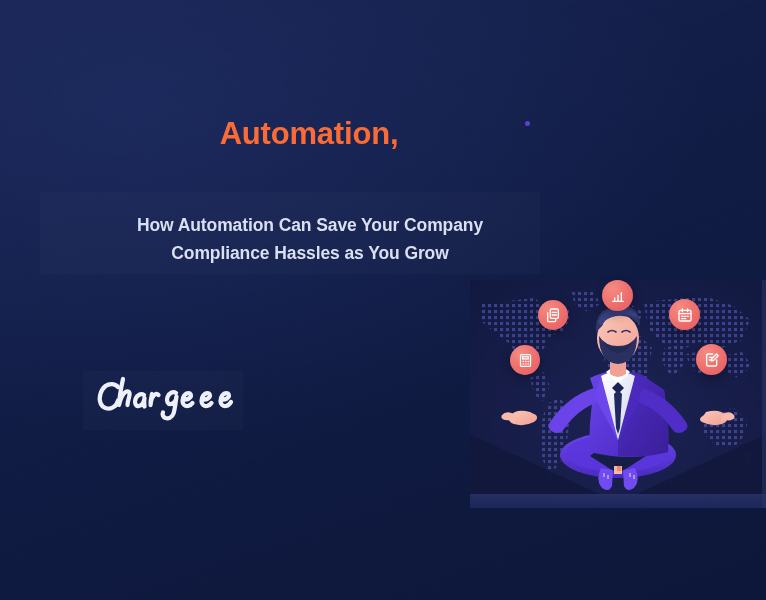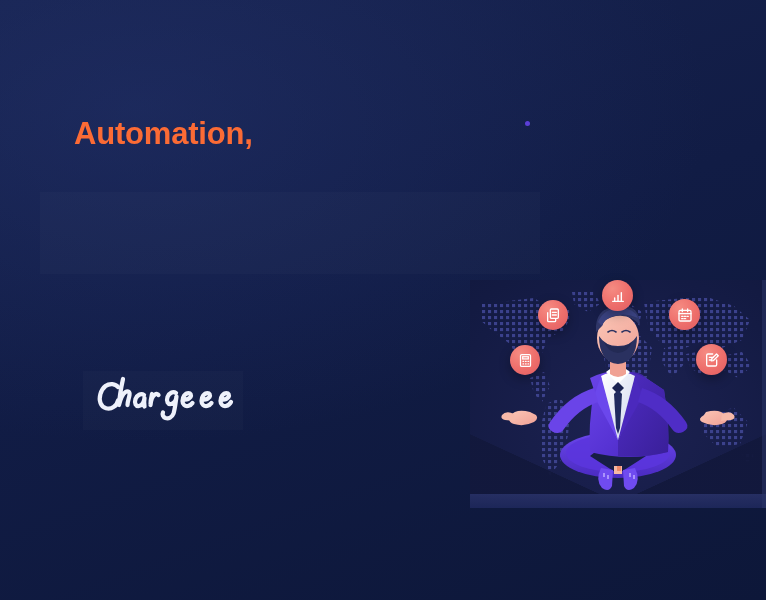--- a/index.html
+++ b/index.html
@@ -6,20 +6,21 @@
   * { margin:0; padding:0; box-sizing:border-box; }
   html,body{
     width:766px; height:600px; overflow:hidden;
     background:#0e1840;
     font-family:"Liberation Sans", sans-serif;
   }
   #stage{
     position:relative; width:766px; height:600px;
     background:#404040;
     overflow:hidden;
+    text-align:center;
   }
   
   .bg-sheen{
     position:absolute; inset:0;
     background:
       radial-gradient(120% 90% at 18% 18%, rgba(40,56,120,.38) 0%, rgba(17,28,69,0) 62%),
       linear-gradient(160deg, #17234f 0%, #111c45 48%, #0d1739 100%);
     pointer-events:none;
   }
 
@@ -119,20 +120,24 @@
 
   <div class="text-plate"></div>
   <div class="logo-plate"></div>
 
   <div class="speck"></div>
 
   <h1 class="headline">
     <span class="l1">Automation,</span>
   </h1>
 
+  <h2 class="subhead">
+    <span>How Automation Can Save Your Company</span><br>
+    <span>Compliance Hassles as You Grow</span>
+  </h2>
 
   <div class="logo" role="img" aria-label="Chargebee">
     <svg viewBox="0 0 300 100" xmlns="http://www.w3.org/2000/svg">
       <g fill="none" stroke="#eef1fb" stroke-width="8.5" stroke-linecap="round" stroke-linejoin="round">
 
         <path d="M56 30c-5-7-17-8-25-2-10 8-14 24-10 34 4 11 17 14 26 8 5-3 8-8 9-13"></path>
 
         <path d="M66 14c-4 18-7 35-8 52 3-12 7-22 13-26 5-3 9 0 8 6-1 7-4 13-4 20"></path>
 
         <path d="M108 46c-6-4-14 0-17 8-3 9 1 15 7 14 6-1 10-8 11-16-1 6-1 12 0 17"></path>

